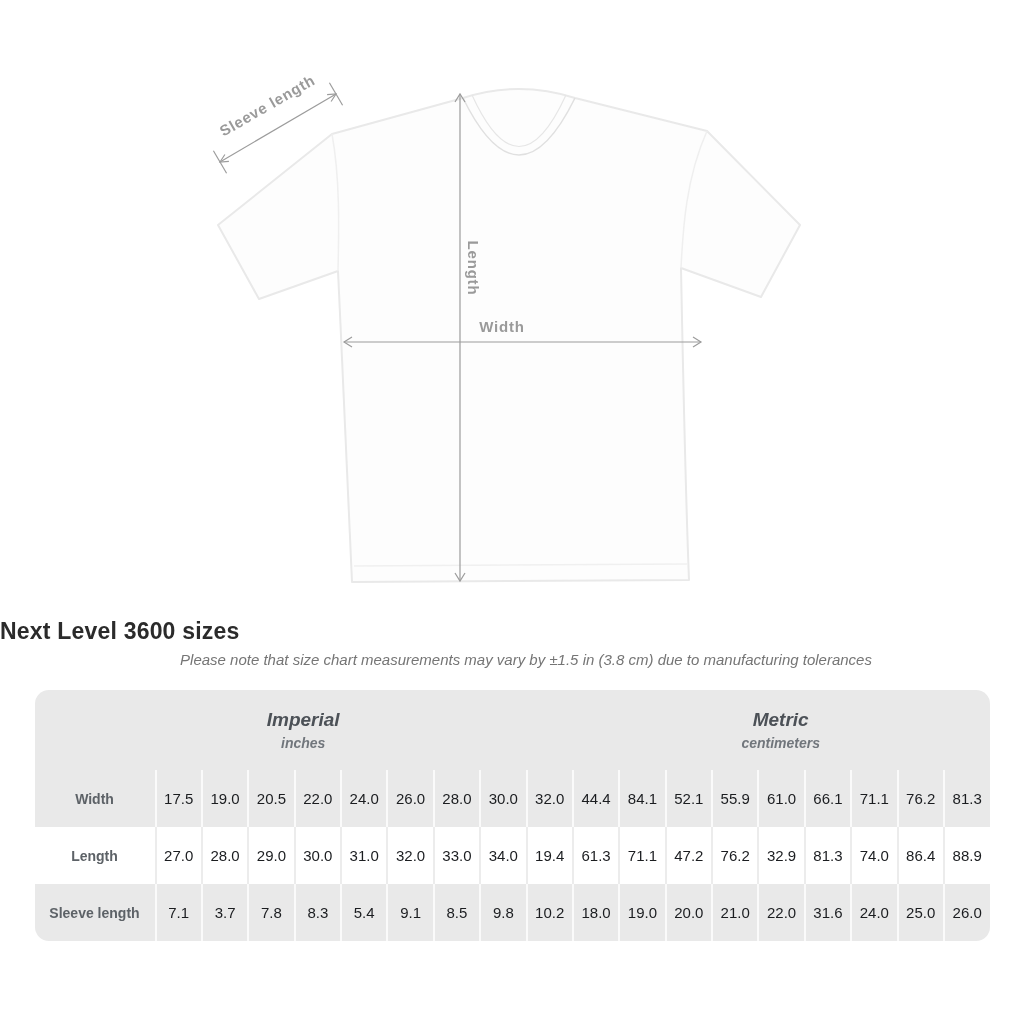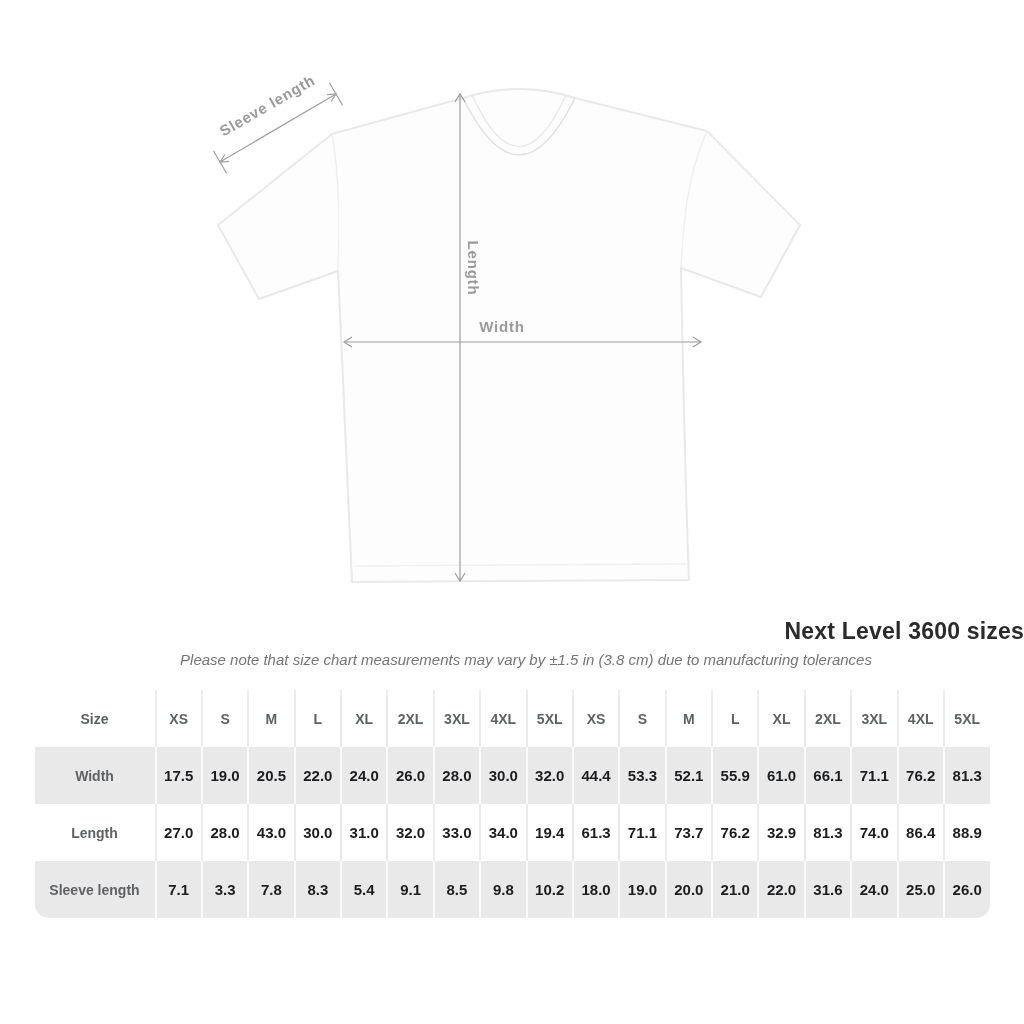--- a/index.html
+++ b/index.html
@@ -14,21 +14,21 @@
   .diagram-wrap { position: relative; height: 612px; }
   .diagram-wrap svg { position: absolute; left: 180px; top: 58px; }
   .meas-text {
     font-family: "Liberation Sans", sans-serif;
     font-size: 15px; font-weight: bold;
     fill: #9a9a9a; letter-spacing: 0.8px;
   }
 
   
   .page-title {
-    margin: 6px 0 6px; text-align: right;
+    margin: 6px 0 6px; text-align: left;
     font-size: 23px; font-weight: bold; color: #2b2b2b;
     letter-spacing: 0.2px;
   }
   .tolerance-note {
     margin: 0; text-align: center;
     font-size: 15px; font-style: italic; color: #757575; padding-left: 28px;
   }
 
   
   .table-card {
@@ -51,21 +51,21 @@
     height: 57px; padding: 0;
     text-align: center; vertical-align: middle;
   }
   .row.white th, .row.white td { background: #ffffff; }
   .row.gray  th, .row.gray  td { background: #e9e9e9; }
   .row.white > *:not(:first-child) { border-left: 2px solid #ececec; }
   .row.gray  > *:not(:first-child) { border-left: 2px solid #fafafa; }
 
   .rlabel { font-size: 14px; font-weight: bold; color: #5d6267; }
   .szh    { font-size: 14px; font-weight: bold; color: #5d6267; }
-  .row td { font-size: 15px; font-weight: bold; color: #1b1d20; }
+  .row td { font-size: 15px; font-weight: normal; color: #1b1d20; }
 </style>
 </head>
 <body>
 
 <div class="diagram-wrap">
   <svg width="680" height="545" viewBox="0 0 680 545">
 
     <g>
       <path d="M 283 40 L 152 76 L 38 167 L 79 241 L 158 213
                C 163 320 168 430 172 524
@@ -124,89 +124,78 @@
         <col>
         <col>
         <col>
         <col>
         <col>
         <col>
         <col>
         <col>
     </colgroup>
     <thead>
-      <tr class="row white">
-        <th class="rlabel">Size</th>
-        <th class="szh">XS</th>
-        <th class="szh">S</th>
-        <th class="szh">M</th>
-        <th class="szh">L</th>
-        <th class="szh">XL</th>
-        <th class="szh">2XL</th>
-        <th class="szh">3XL</th>
-        <th class="szh">4XL</th>
-        <th class="szh">5XL</th>
-        <th class="szh">XS</th>
-        <th class="szh">S</th>
-        <th class="szh">M</th>
-        <th class="szh">L</th>
-        <th class="szh">XL</th>
-        <th class="szh">2XL</th>
-        <th class="szh">3XL</th>
-        <th class="szh">4XL</th>
-        <th class="szh">5XL</th>
+      <tr>
+        <th class="band-cell" colspan="10">
+          <div class="g-label">Imperial</div>
+          <div class="g-sub">inches</div>
+        </th>
+        <th class="band-cell" colspan="9">
+          <div class="g-label">Metric</div>
+          <div class="g-sub">centimeters</div>
+        </th>
       </tr>
     </thead>
     <tbody>
       <tr class="row gray">
         <th class="rlabel">Width</th>
         <td>17.5</td>
         <td>19.0</td>
         <td>20.5</td>
         <td>22.0</td>
         <td>24.0</td>
         <td>26.0</td>
         <td>28.0</td>
         <td>30.0</td>
         <td>32.0</td>
         <td>44.4</td>
-        <td>53.3</td>
+        <td>84.1</td>
         <td>52.1</td>
         <td>55.9</td>
         <td>61.0</td>
         <td>66.1</td>
         <td>71.1</td>
         <td>76.2</td>
         <td>81.3</td>
       </tr>
       <tr class="row white">
         <th class="rlabel">Length</th>
         <td>27.0</td>
         <td>28.0</td>
-        <td>43.0</td>
+        <td>29.0</td>
         <td>30.0</td>
         <td>31.0</td>
         <td>32.0</td>
         <td>33.0</td>
         <td>34.0</td>
         <td>19.4</td>
         <td>61.3</td>
         <td>71.1</td>
-        <td>73.7</td>
+        <td>47.2</td>
         <td>76.2</td>
         <td>32.9</td>
         <td>81.3</td>
         <td>74.0</td>
         <td>86.4</td>
         <td>88.9</td>
       </tr>
       <tr class="row gray">
         <th class="rlabel">Sleeve length</th>
         <td>7.1</td>
-        <td>3.3</td>
+        <td>3.7</td>
         <td>7.8</td>
         <td>8.3</td>
         <td>5.4</td>
         <td>9.1</td>
         <td>8.5</td>
         <td>9.8</td>
         <td>10.2</td>
         <td>18.0</td>
         <td>19.0</td>
         <td>20.0</td>

